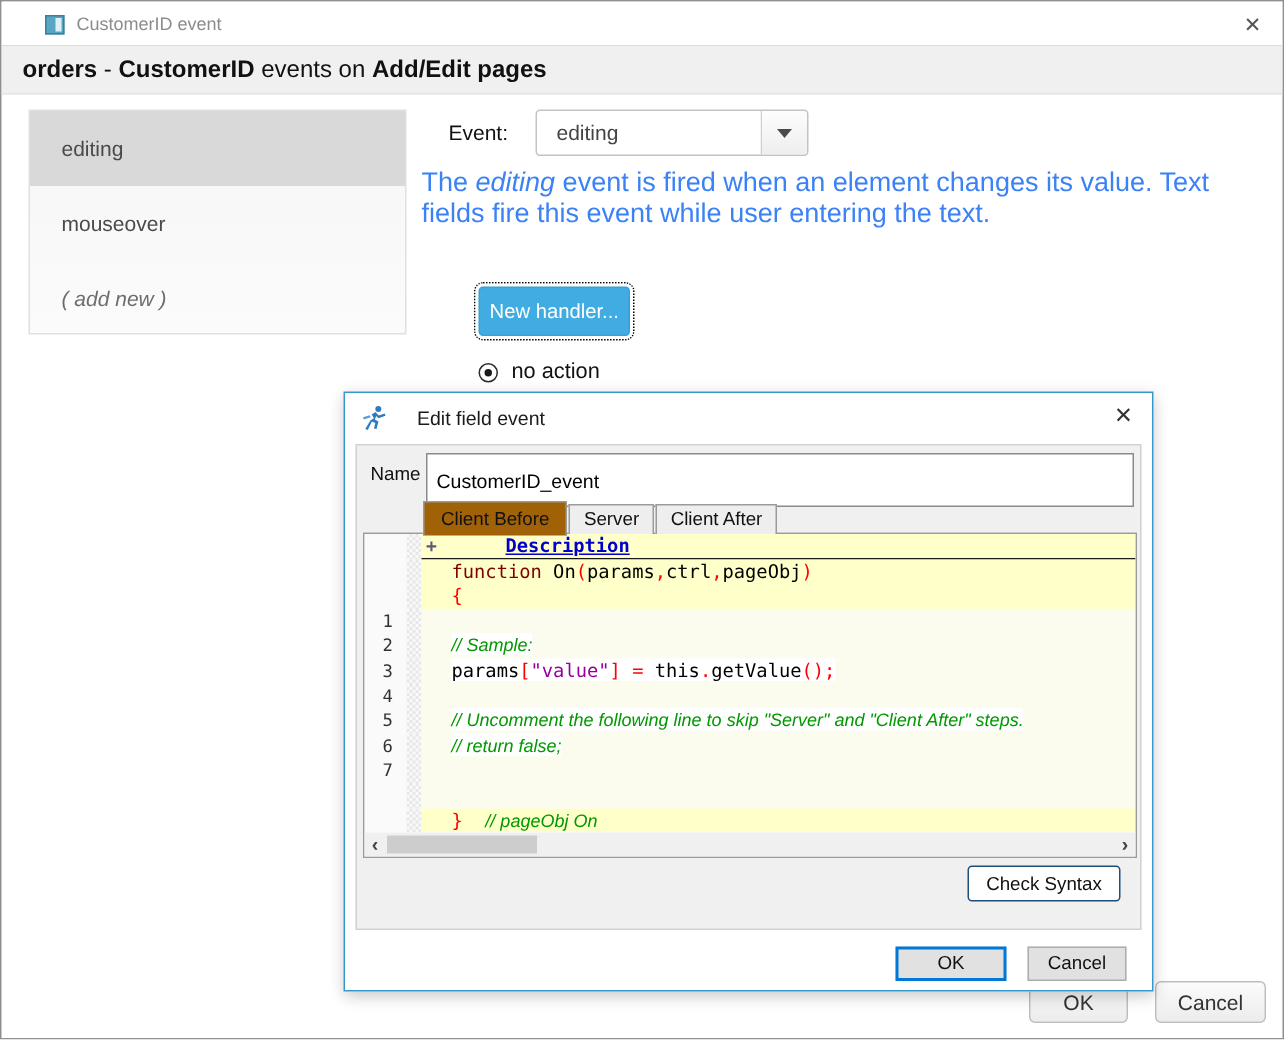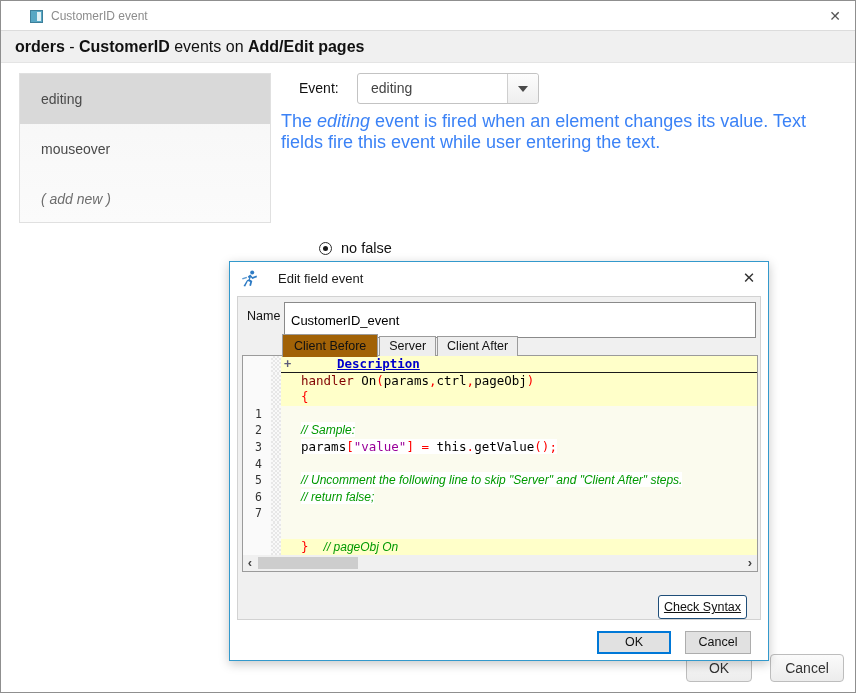--- a/index.html
+++ b/index.html
@@ -76,21 +76,21 @@
   .tk-str { color:#990099; }
   .tk-id { color:#000; }
   .tk-desc { color:#0000cc; font-weight:bold; text-decoration:underline;margin-left:36px; }
   .tk-com { color:#009900; font-family:"Liberation Sans",sans-serif; font-style:italic; font-size:12px; }
 
   .hscroll { position:absolute; left:0; bottom:0; width:100%; height:16px; background:#f0f0f0; }
   .hs-arrow { position:absolute; top:0; width:14px; height:16px; color:#444; font-size:13px; text-align:center; line-height:15px; font-weight:bold; cursor:default; }
   .hs-left { left:0; } .hs-right { right:0; }
   .hs-thumb { position:absolute; left:15px; top:2px; width:100px; height:12px; background:#cdcdcd; cursor:default; }
 
-  .check-syntax { position:absolute; right:13px; top:298px; width:89px; height:24px; background:#fff; border:1px solid #1f4e79; border-radius:3px; font-size:12.5px; color:#111; text-align:center; line-height:22px; cursor:default;text-decoration:underline; }
+  .check-syntax { position:absolute; right:13px; top:280px; width:102px; height:24px; background:#fff; border:1px solid #1f4e79; border-radius:3px; font-size:12.5px; color:#111; text-align:center; line-height:22px; cursor:default; }
 
   .dlg-btn { position:absolute; top:369px; height:23px; background:#e1e1e1; font-size:12.5px; color:#111; text-align:center; cursor:default; }
   .dlg-ok { left:367px; width:74px; border:2px solid #0078d7; line-height:19px; }
   .dlg-cancel { left:455px; width:66px; border:1px solid #adadad; line-height:21px; }
 </style>
 </head>
 <body>
 
 <div id="app">
 
@@ -111,26 +111,27 @@
   <span class="event-label">Event:</span>
   <div class="combo">
     <span class="val">editing</span>
     <span class="arrow-btn">
       <span class="tri"></span>
     </span>
   </div>
 
   <div class="event-desc"><span>The </span><em>editing</em><span> event is fired when an element changes its value. Text fields fire this event while user entering the text.</span></div>
 
+  <div class="new-handler">New handler...</div>
 
   <div class="radio-row">
     <span class="radio-circle">
         <span class="dot"></span>
       </span>
-    <span class="radio-label">no false</span>
+    <span class="radio-label">no action</span>
   </div>
 
   <div class="main-btn main-ok">OK</div>
   <div class="main-btn main-cancel">Cancel</div>
 
   <div class="dialog">
     <div class="dlg-titlebar">
       <svg class="dlg-icon" viewBox="0 0 17 17">
         <circle cx="11.2" cy="2.6" r="2" fill="#2e7bc4"></circle>
         <path d="M2.5 16 L6 10.2 L8.3 8.9 L6.8 6.4 L9.3 4.6 L11.5 7 L15.5 5.6 L16 7.2 L11.4 8.9 L9.8 7.3 L8.9 9.6 L11.3 11 L10 16 L8.3 15.6 L9.2 12 L6.9 11 L4.2 16.6 Z" fill="#2e7bc4"></path>
@@ -153,21 +154,21 @@
       <div class="editor">
         <div class="ed-lines">
             <div class="ed-row zone-header ed-rule">
               <span class="ed-num"></span>
               <span class="ed-fold"></span>
               <span class="ed-code"><span class="ed-marker">+</span><span class="linetext"><span class="tk-desc">Description</span></span></span>
             </div>
             <div class="ed-row zone-header">
               <span class="ed-num"></span>
               <span class="ed-fold"></span>
-              <span class="ed-code"><span class="linetext"><span class="tk-kw">handler</span><span class="tk-id"> On</span><span class="tk-p">(</span><span class="tk-id">params</span><span class="tk-p">,</span><span class="tk-id">ctrl</span><span class="tk-p">,</span><span class="tk-id">pageObj</span><span class="tk-p">)</span></span></span>
+              <span class="ed-code"><span class="linetext"><span class="tk-kw">function</span><span class="tk-id"> On</span><span class="tk-p">(</span><span class="tk-id">params</span><span class="tk-p">,</span><span class="tk-id">ctrl</span><span class="tk-p">,</span><span class="tk-id">pageObj</span><span class="tk-p">)</span></span></span>
             </div>
             <div class="ed-row zone-header">
               <span class="ed-num"></span>
               <span class="ed-fold"></span>
               <span class="ed-code"><span class="linetext"><span class="tk-p">{</span></span></span>
             </div>
             <div class="ed-row zone-body">
               <span class="ed-num">1</span>
               <span class="ed-fold"></span>
               <span class="ed-code"></span>

